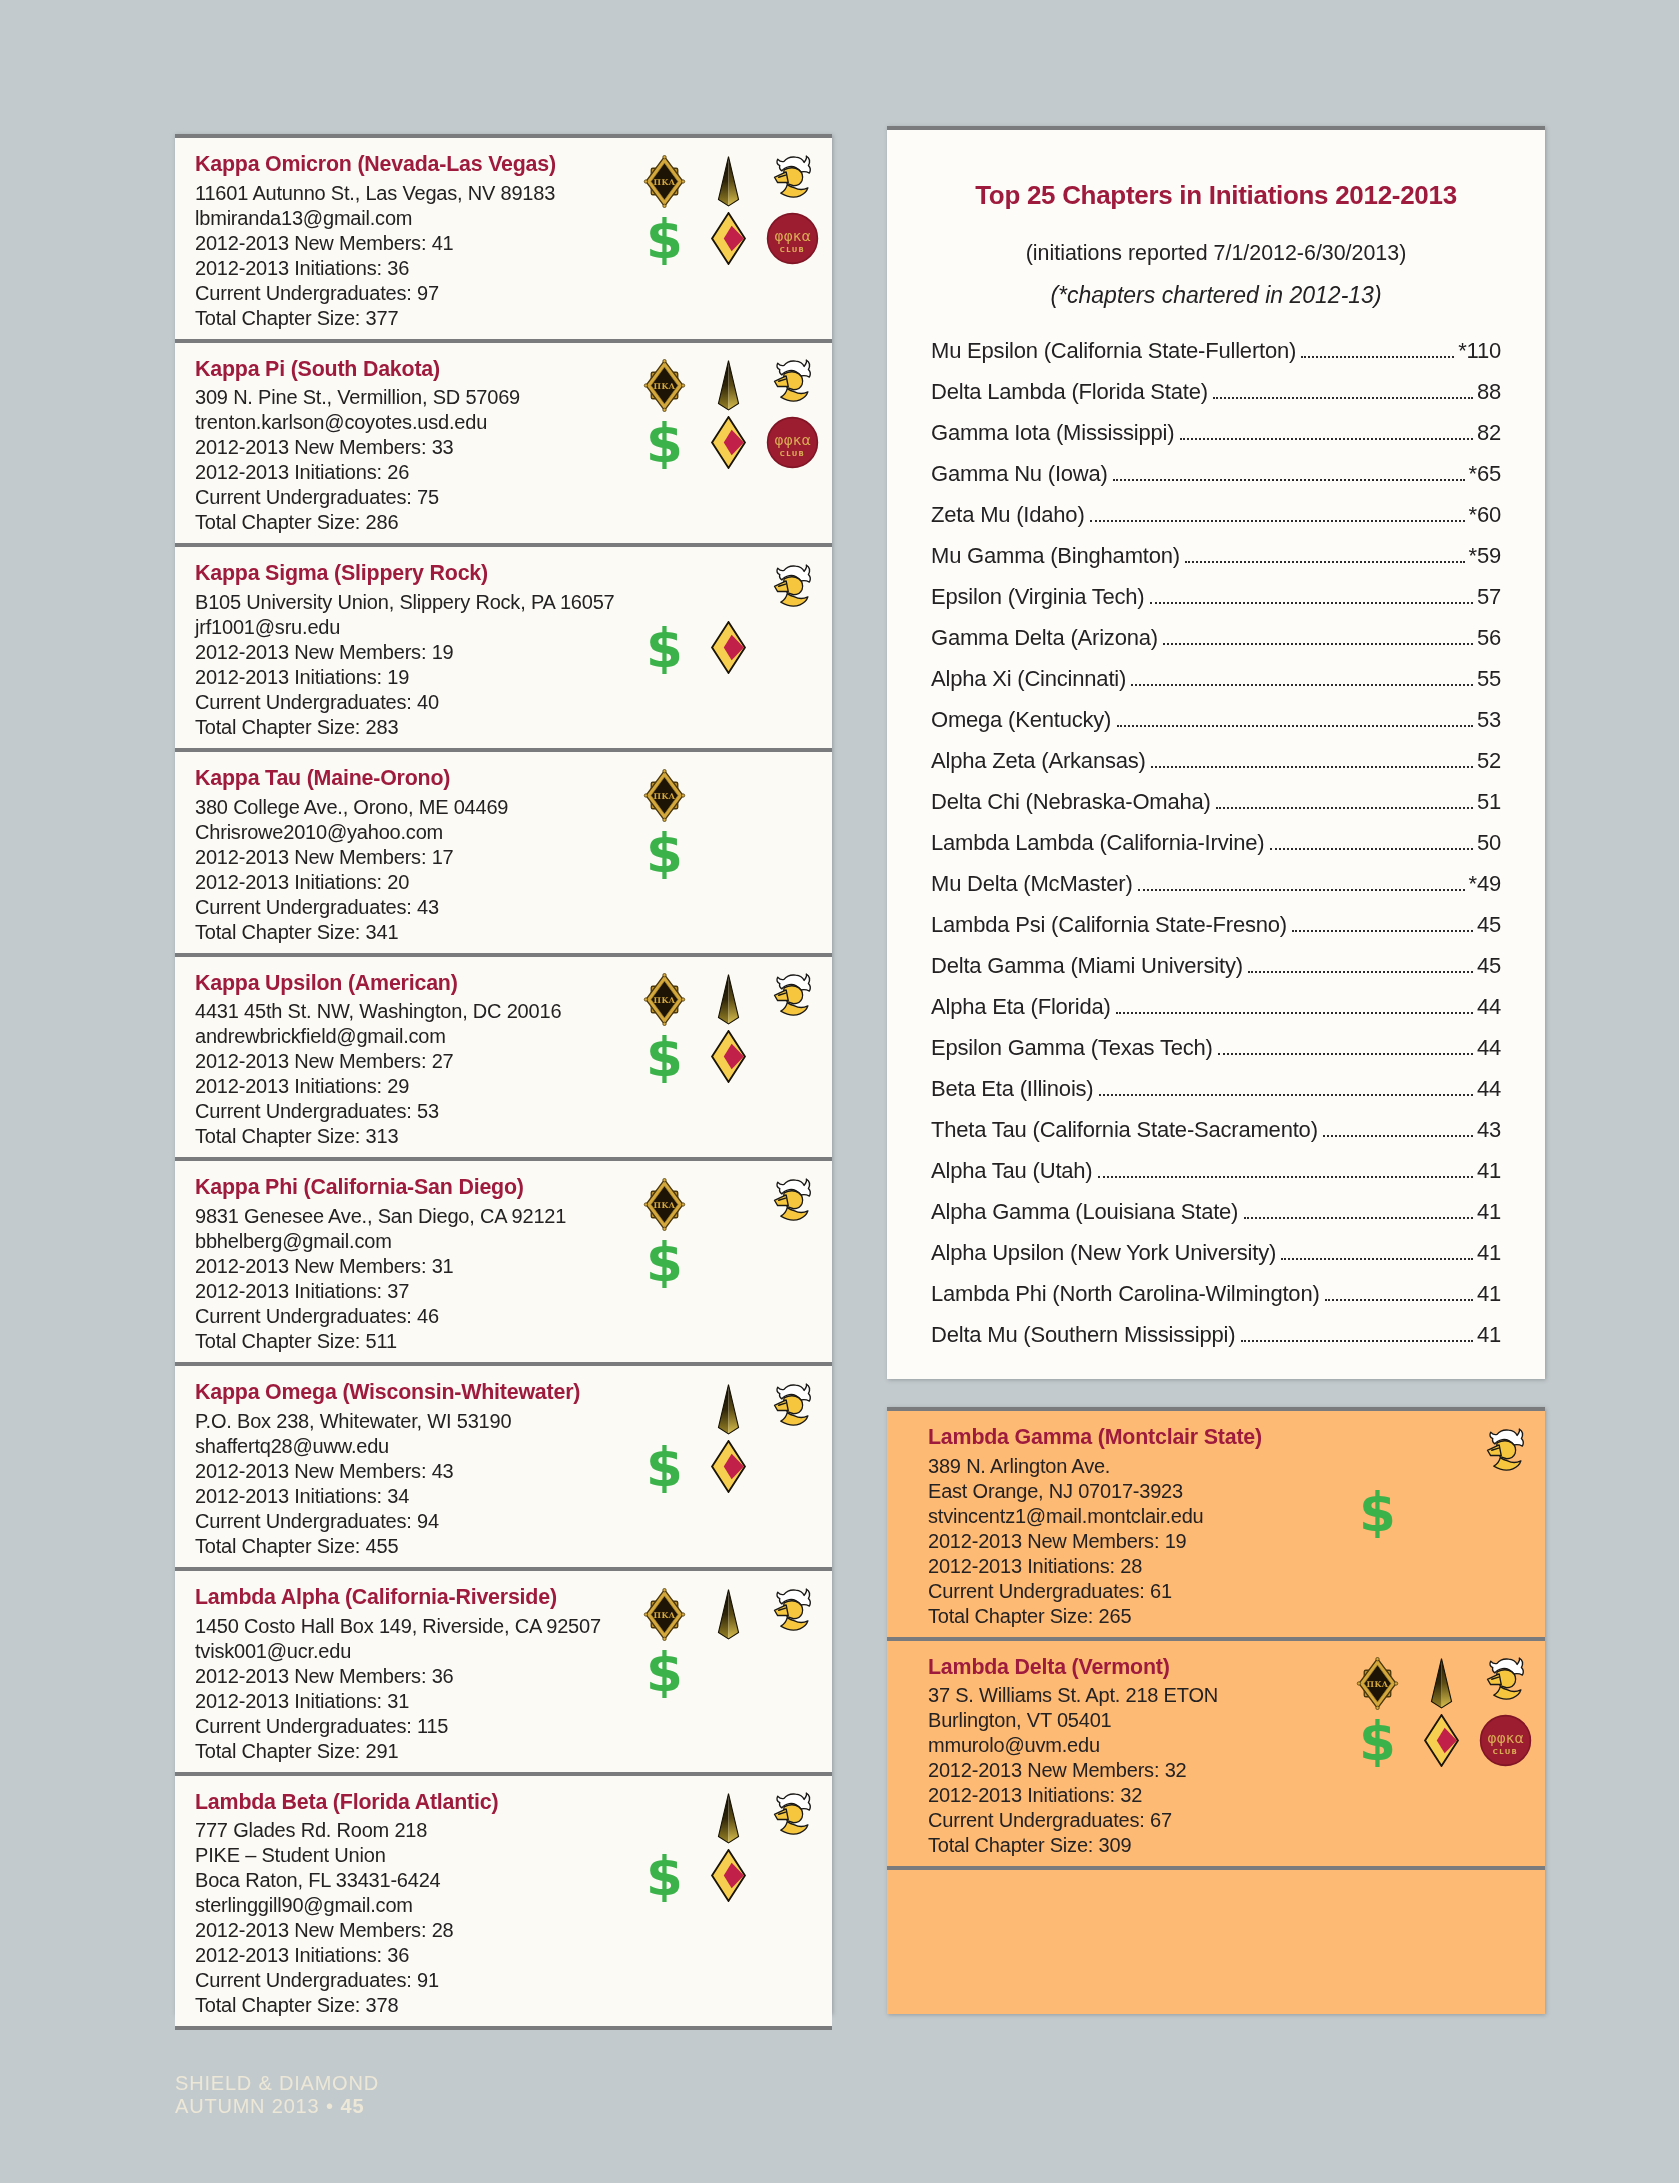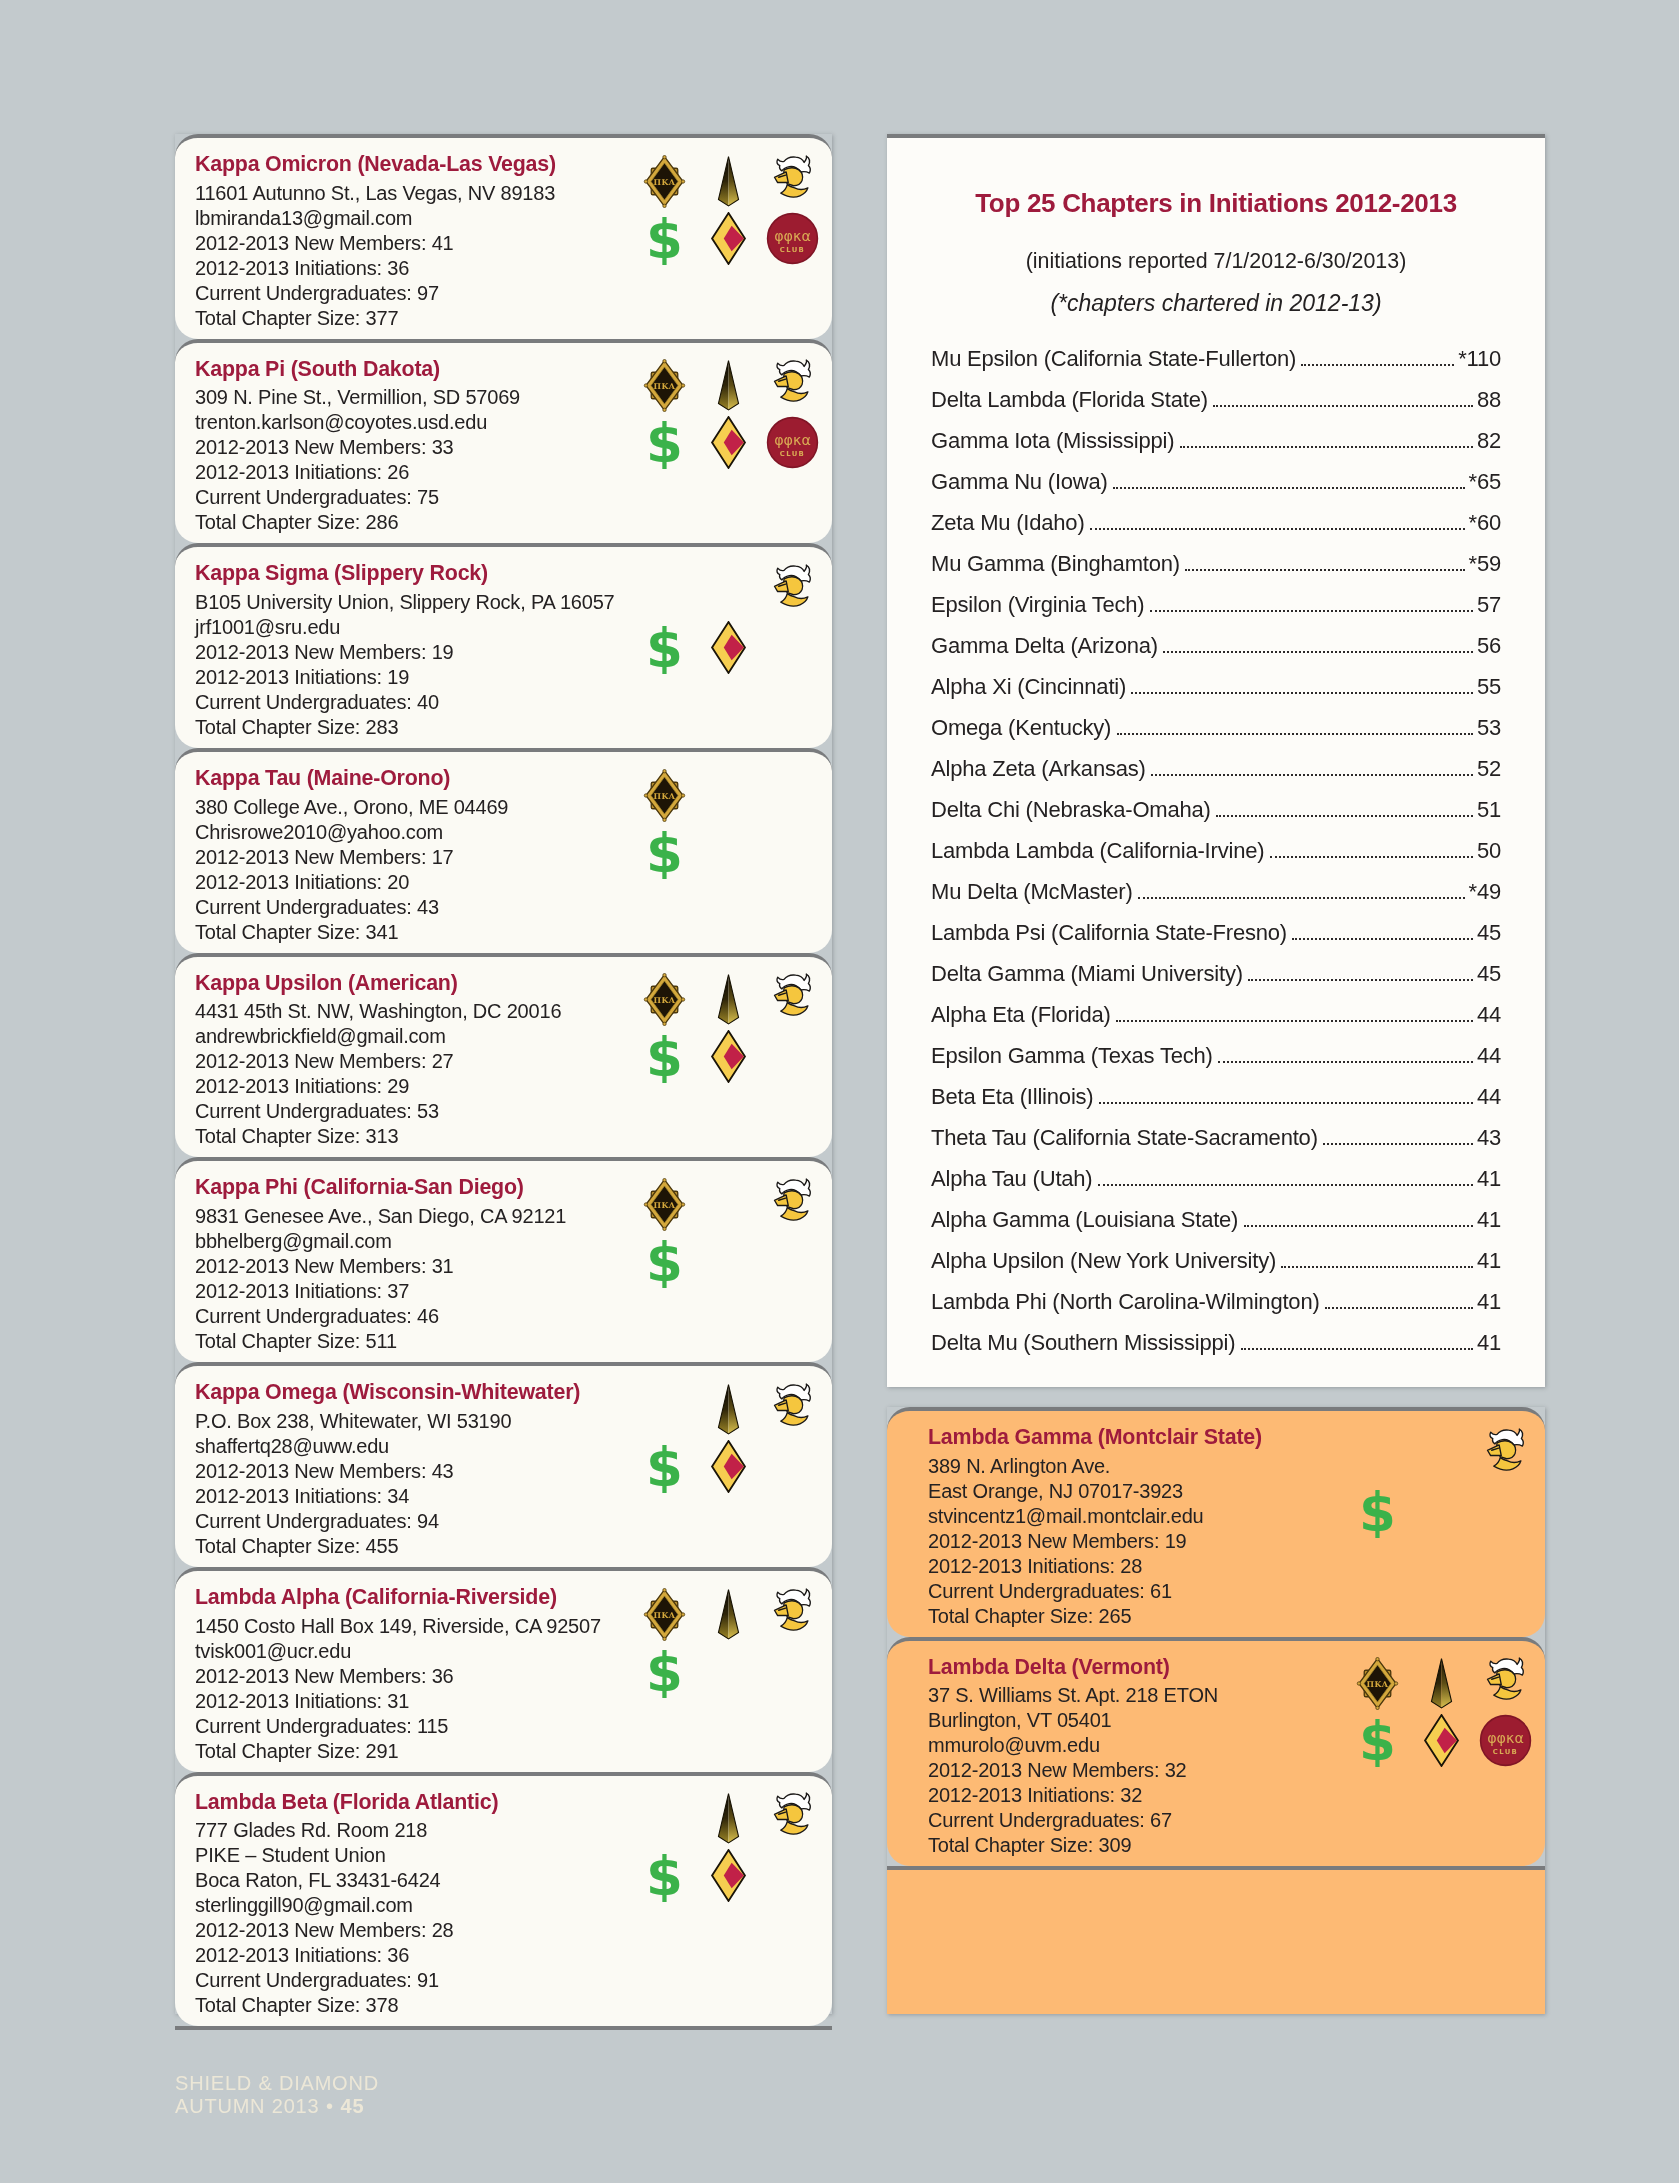--- a/index.html
+++ b/index.html
@@ -4,28 +4,28 @@
 <style>
   html,body{margin:0;padding:0;}
   body{
     width:1679px;height:2183px;position:relative;
     background:#c3cacd;
     font-family:"Liberation Sans",sans-serif;
     color:#242122;
   }
   .col{position:absolute;display:flex;flex-direction:column;box-shadow:0.7px 1.3px 4px rgba(70,75,80,.35);}
   #left-col{left:175px;top:134px;width:657px;height:1880px;}
-  #right-top-col{left:887px;top:134px;width:658px;height:1253px;}
+  #right-top-col{left:887px;top:126px;width:658px;height:1253px;}
   #right-bottom-col{left:887px;top:1407px;width:658px;height:607px;}
 
   .card{background:#fbfaf4;border-top:4px solid #797b7d;}
   #right-bottom-col .card{background:#fdba74;padding-left:41px;}
   .filler{flex:1;}
 
-  .entry{position:relative;padding:12px 12px 8px 20px;border-radius:23px;}
+  .entry{position:relative;padding:12px 12px 8px 20px;}
   .entry-title{margin:0 0 2.7px;font-size:21.4px;line-height:28px;font-weight:bold;color:#9e1b3d;letter-spacing:-0.2px;white-space:nowrap;}
   .entry-line{font-size:20px;line-height:25px;letter-spacing:-0.2px;white-space:nowrap;}
   .entry-icons{position:absolute;top:14.7px;right:8px;display:grid;grid-template-columns:repeat(3,64px);grid-auto-rows:57px;justify-items:center;align-items:center;}
   .icon-cell{width:64px;height:57px;display:flex;align-items:center;justify-content:center;}
   .icon-cell svg{width:53px;height:53px;display:block;}
 
   .top25{height:100%;box-sizing:border-box;padding:49px 44px 0;background:#fdfcf9;}
   .top25-title{margin:0;text-align:center;font-size:26px;line-height:32px;font-weight:bold;color:#9e1b3d;letter-spacing:-0.3px;}
   .top25-subtitle{margin:29px 0 0;text-align:center;font-size:21.4px;line-height:27px;}
   .top25-note{margin:14.7px 0 0;text-align:center;font-size:23px;line-height:27px;font-style:italic;}

